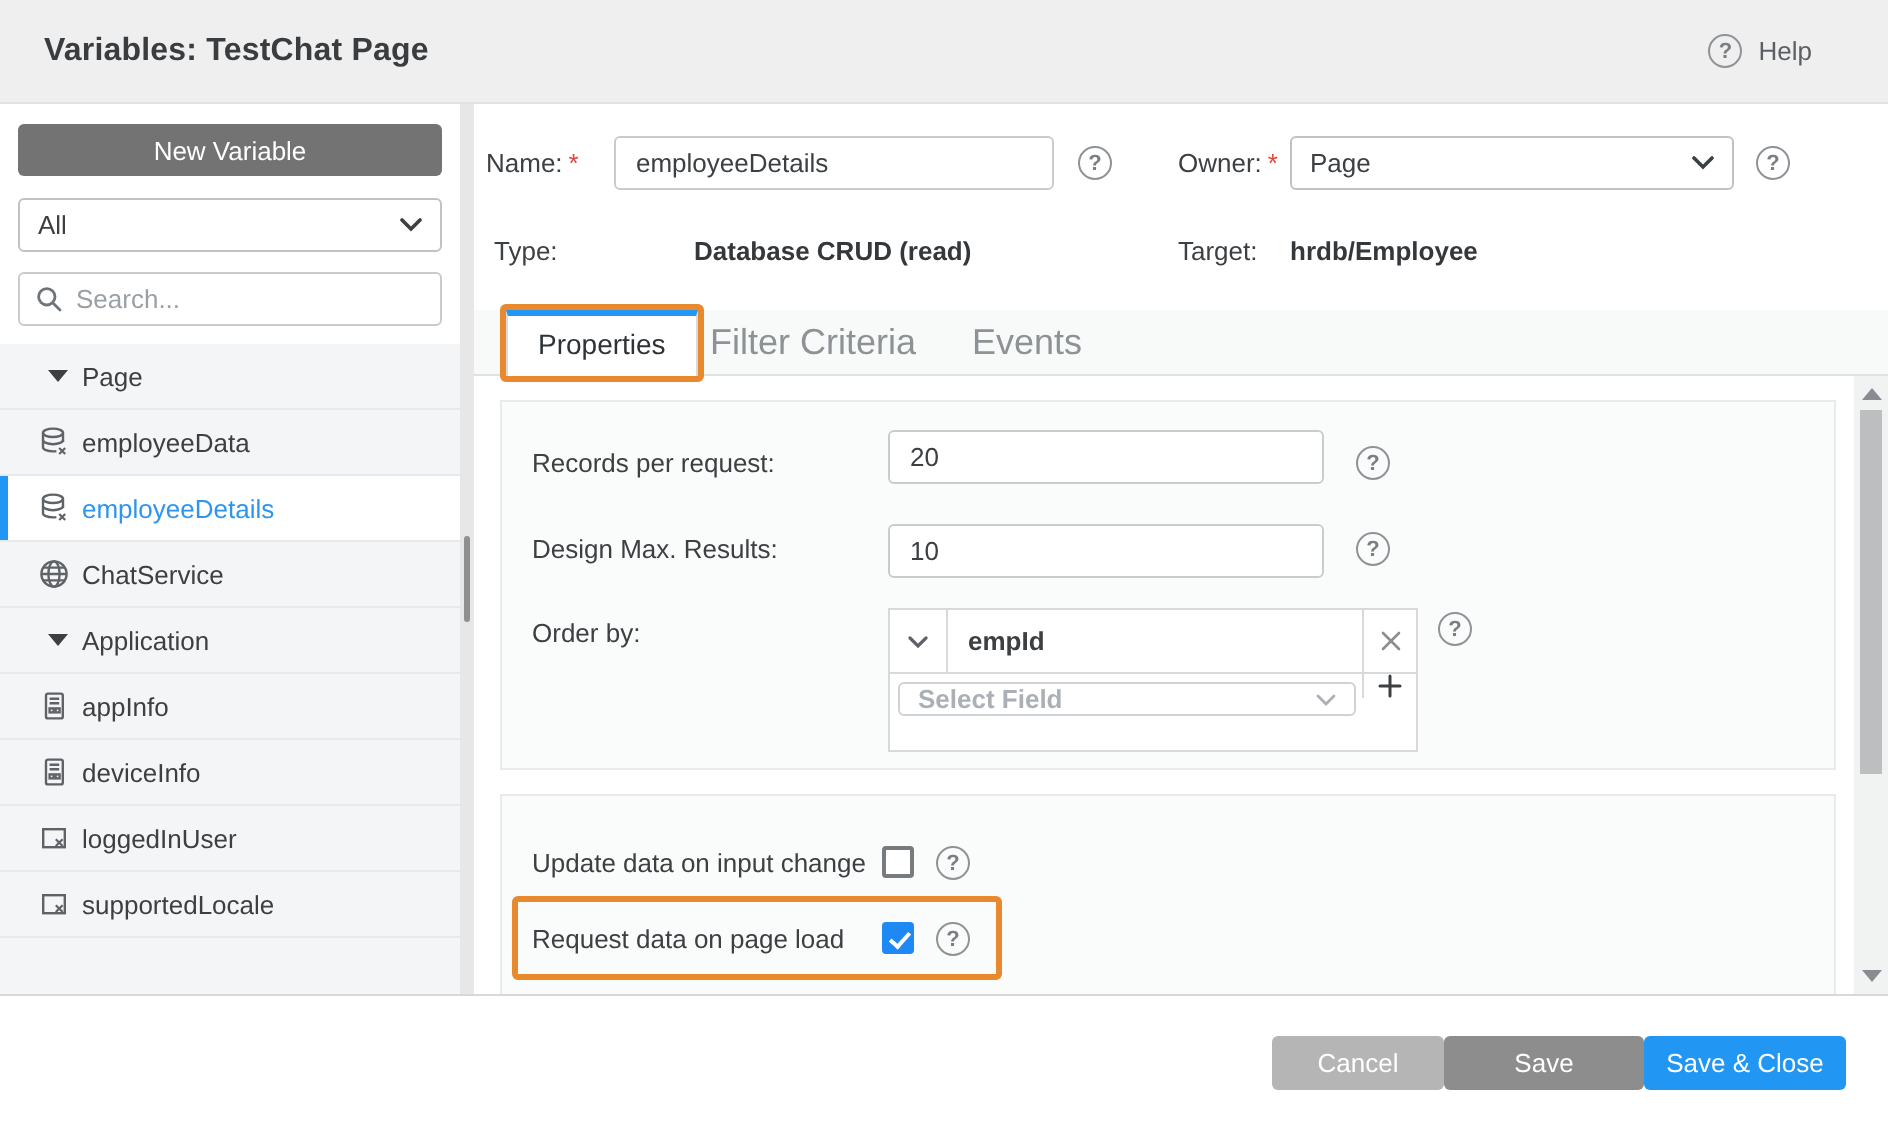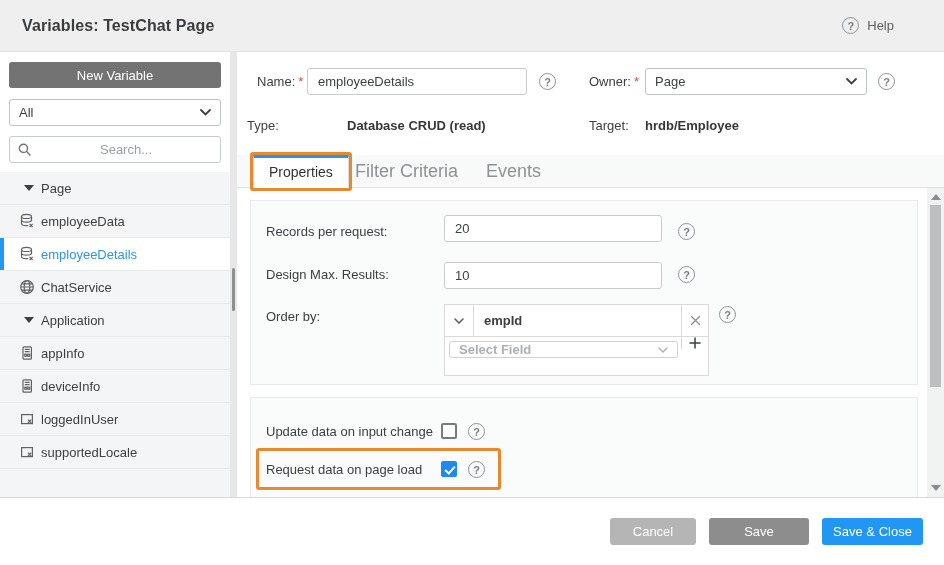--- a/index.html
+++ b/index.html
@@ -3,32 +3,32 @@
 <meta charset="utf-8">
 <style>
   * { margin:0; padding:0; box-sizing:border-box; }
   html,body { width:944px; height:565px; }
   body { font-family:"Liberation Sans", sans-serif; background:#fff; color:#3d4043; overflow:hidden; }
   .app { position:relative; width:944px; height:565px; background:#fff; }
 
   
   .header { position:absolute; left:0; top:0; width:944px; height:52px; background:#efefef; border-bottom:1px solid #e2e2e2; }
   .header-title { position:absolute; left:22px; top:17px; font-size:16px; font-weight:700; color:#3a3d40; letter-spacing:.1px; }
-  .header-help { position:absolute; right:50px; top:17px; display:flex; align-items:center; gap:8px; color:#5b5f63; font-size:13px; cursor:default; }
+  .header-help { position:absolute; right:38px; top:17px; display:flex; align-items:center; gap:8px; color:#5b5f63; font-size:13px; cursor:default; }
 
   .help-circle { display:inline-flex; width:17px; height:17px; border:1px solid #8f9397; border-radius:50%; align-items:center; justify-content:center; font-size:11px; color:#7a7e82; font-weight:700; background:transparent; flex:0 0 auto; }
   .help-circle::after { content:"?"; }
 
   
   .sidebar { position:absolute; left:0; top:52px; width:230px; height:445px; background:#fff; }
   .btn-new { position:absolute; left:9px; top:10px; width:212px; height:26px; background:#737373; color:#fff; border:none; border-radius:3px; font-size:13px; font-family:inherit; cursor:pointer; }
   .select-box { position:absolute; display:flex; align-items:center; justify-content:space-between; border:1px solid #bfc3c6; border-radius:3px; background:#fff; font-size:13px; color:#3d4043; padding:0 9px; cursor:pointer; }
   .sb-filter { left:9px; top:47px; width:212px; height:27px; }
   .search-wrap { position:absolute; left:9px; top:84px; width:212px; height:27px; border:1px solid #c9cccf; border-radius:3px; background:#fff; display:flex; align-items:center; padding:0 8px; gap:7px; }
-  .search-wrap input { border:none; outline:none; flex:1; font-size:13px; font-family:inherit; color:#3d4043; background:transparent;text-align:center; }
+  .search-wrap input { border:none; outline:none; flex:1; font-size:13px; font-family:inherit; color:#3d4043; background:transparent; }
   .search-wrap input::placeholder { color:#9aa0a5; }
 
   .tree { position:absolute; left:0; top:120px; width:230px; height:325px; background:#f4f5f6; overflow:hidden; }
   .tree-item { position:relative; height:33px; display:flex; align-items:center; border-bottom:1px solid #e7eaec; background:#f4f5f6; font-size:13px; color:#3d4043; cursor:pointer; }
   .tree-item .tree-icon { position:absolute; left:19px; top:8px; width:16px; height:16px; color:#5f6368; }
   .tree-item.section .tree-icon { left:24px; top:12px; width:10px; height:8px; color:#3c4043; }
   .tree-item .tree-label { position:absolute; left:41px; top:9px; }
   .tree-item.selected { background:#fff; }
   .tree-item.selected::before { content:""; position:absolute; left:0; top:0; bottom:0; width:4px; background:#2196f3; }
   .tree-item.selected .tree-label { color:#2b95f0; }
@@ -36,21 +36,21 @@
   
   .vdivider { position:absolute; left:230px; top:52px; width:7px; height:445px; background:#e7e7e7; }
   .vdivider .thumb { position:absolute; left:2px; top:216px; width:3px; height:43px; background:#8f8f8f; border-radius:2px; }
 
   
   .main { position:absolute; left:237px; top:52px; width:707px; height:445px; background:#fff; }
   .field-label { font-size:13px; color:#3d4043; }
   .req { color:#e5473b; margin-left:3px; }
   .text-input { border:1px solid #c9cccf; border-radius:3px; height:27px; font-size:13px; font-family:inherit; color:#3d4043; padding:0 10px; background:#fff; outline:none; }
 
-  .lbl-name   { position:absolute; left:20px;  top:22px; }
+  .lbl-name   { position:absolute; left:6px;  top:22px; }
   .inp-name   { position:absolute; left:70px;  top:16px; width:220px; }
   .hlp-name   { position:absolute; left:302px; top:21px; }
   .lbl-owner  { position:absolute; left:352px; top:22px; }
   .sel-owner  { position:absolute; left:408px; top:16px; width:222px; height:27px; }
   .hlp-owner  { position:absolute; left:641px; top:21px; }
   .lbl-type   { position:absolute; left:10px;  top:66px; }
   .val-type   { position:absolute; left:70px;  top:66px; font-size:13px; font-weight:700; color:#35383b;margin-left:40px; }
   .lbl-target { position:absolute; left:352px; top:66px; }
   .val-target { position:absolute; left:408px; top:66px; font-size:13px; font-weight:700; color:#35383b; }
 
@@ -96,21 +96,21 @@
 
   
   .scrollbar { position:absolute; right:0; top:0; width:17px; height:309px; background:#f1f2f2; }
   .sb-arrow { position:absolute; left:4px; width:0; height:0; border-left:5px solid transparent; border-right:5px solid transparent; cursor:pointer; }
   .sb-up   { top:6px; border-bottom:6px solid #888c90; }
   .sb-down { bottom:6px; border-top:6px solid #888c90; }
   .sb-thumb { position:absolute; left:3px; top:17px; width:11px; height:182px; background:#bcbec0; cursor:pointer; }
 
   
   .footer { position:absolute; left:0; top:497px; width:944px; height:68px; background:#fff; border-top:1px solid #d8d8d8; }
-  .footer-btns { position:absolute; right:21px; top:20px; display:flex; gap:13px; }
+  .footer-btns { position:absolute; right:21px; top:20px; display:flex; }
   .btn { height:27px; border:none; border-radius:3px; color:#fff; font-size:13px; font-family:inherit; cursor:pointer; }
   .btn-cancel { width:86px; background:#b5b5b5; }
   .btn-save   { width:100px; background:#8d8d8d; }
   .btn-saveclose { width:101px; background:#2196f3; }
 
   svg { display:block; }
 </style>
 </head>
 <body>
 

